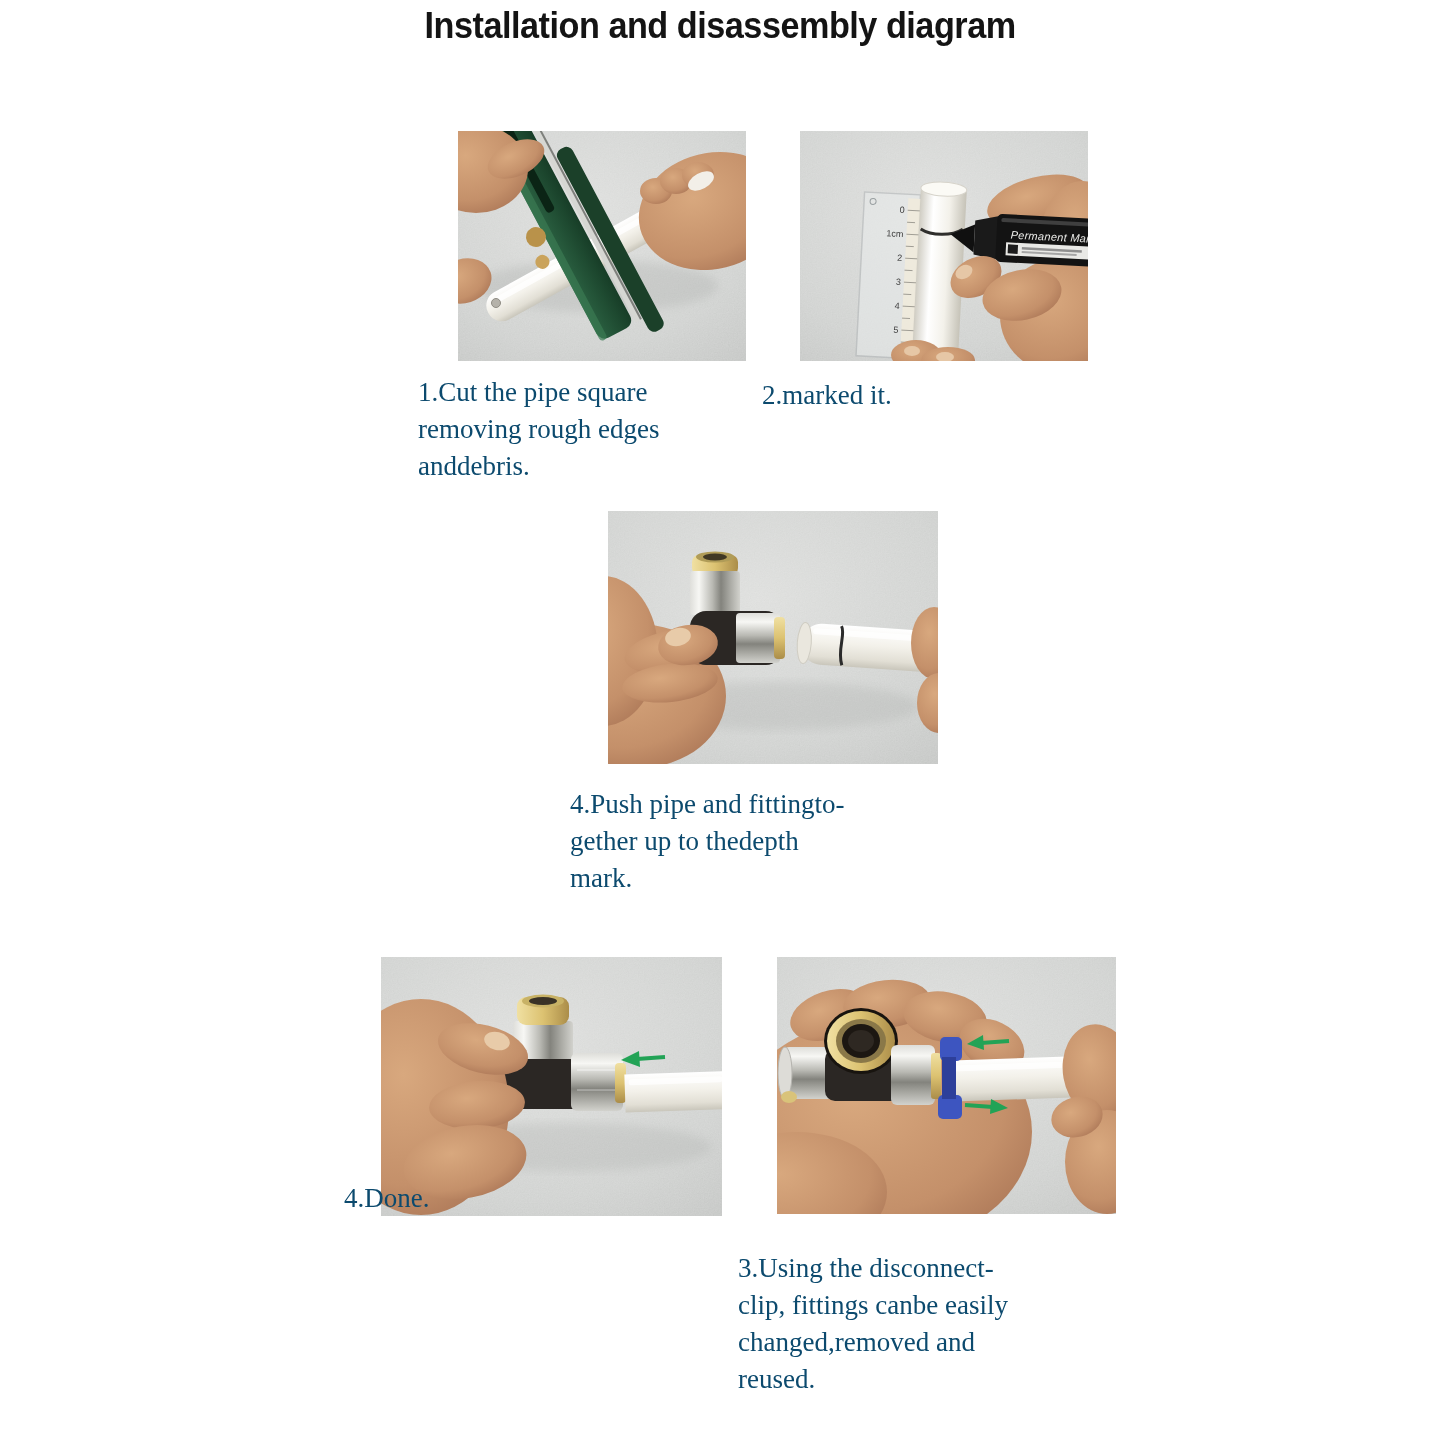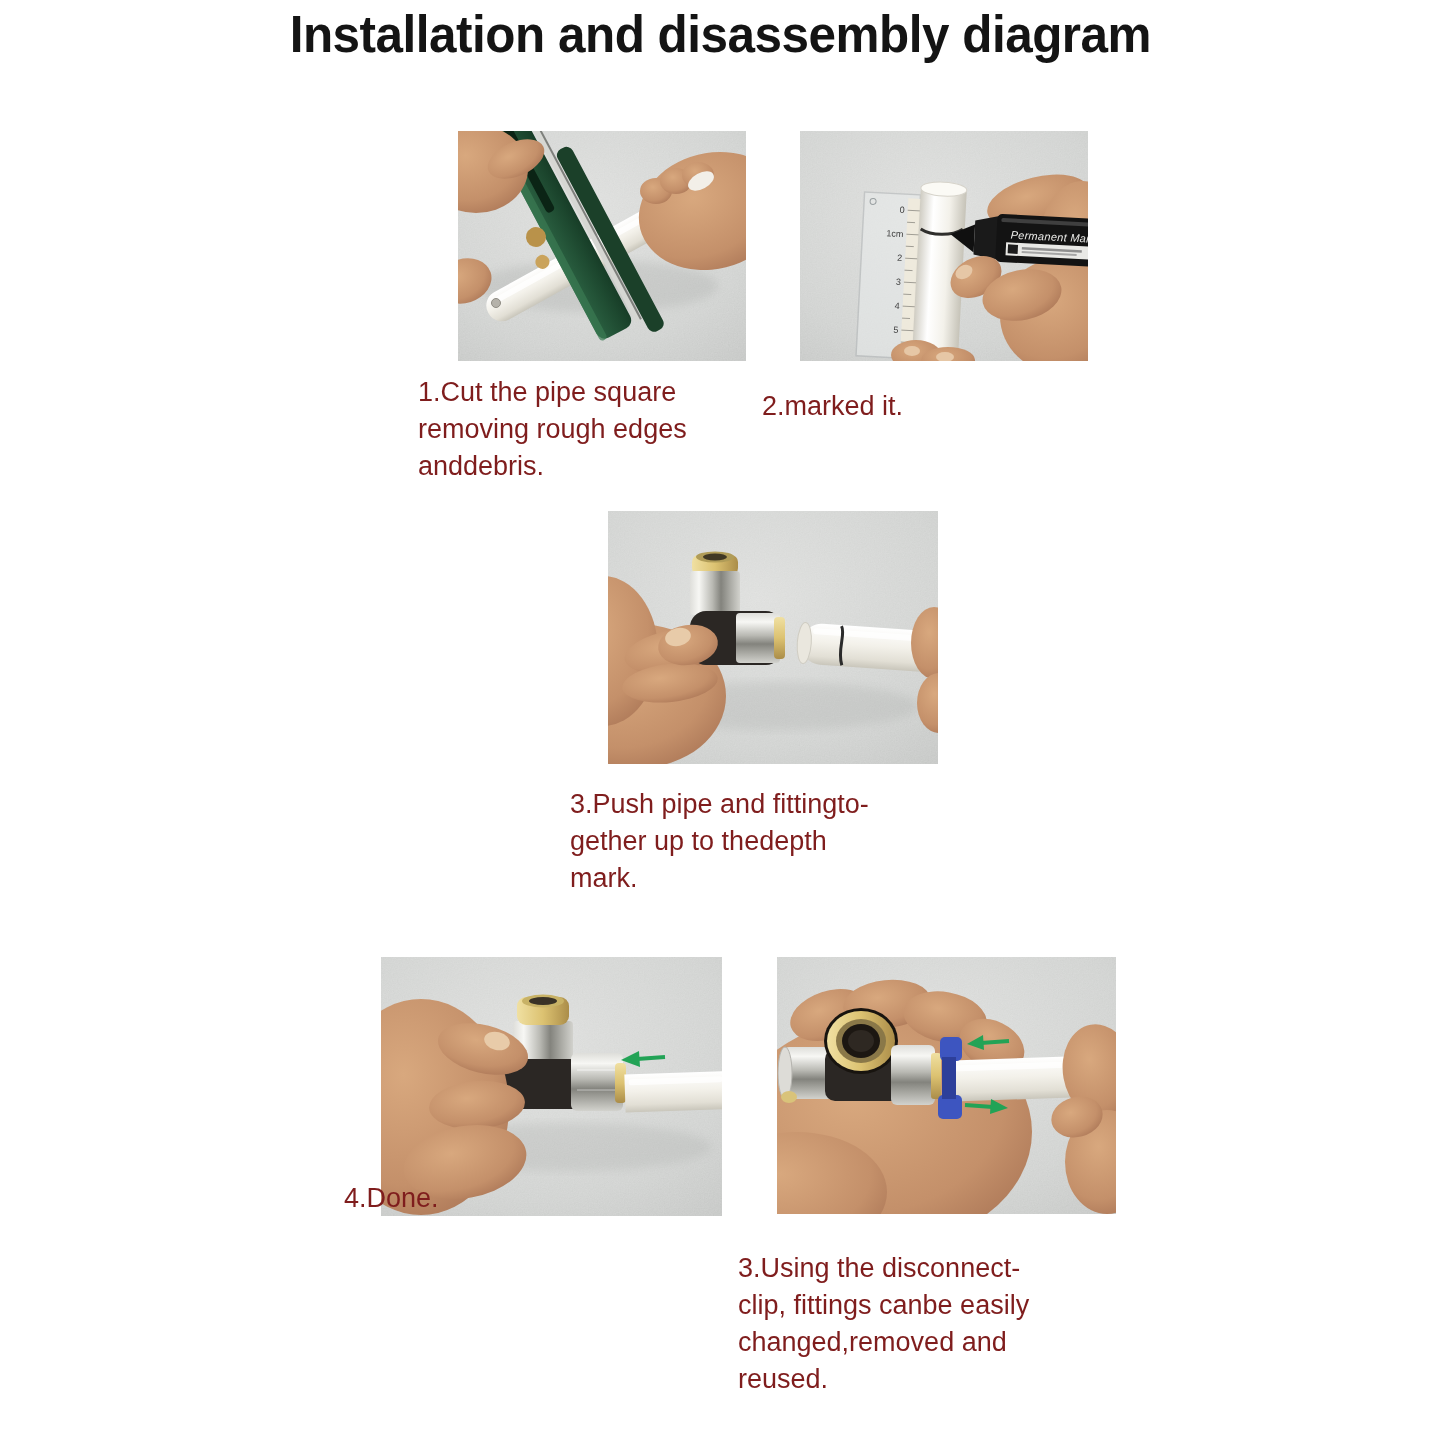--- a/index.html
+++ b/index.html
@@ -1,25 +1,25 @@
 <!DOCTYPE html>
 <html><head>
 <meta charset="utf-8">
 <style>
   html,body{margin:0;padding:0;background:#ffffff;}
   .page{position:relative;width:1440px;height:1440px;background:#ffffff;overflow:hidden;
         font-family:"Liberation Sans", sans-serif;}
   .title{position:absolute;top:6px;left:0;width:100%;margin:0;text-align:center;
-         font-size:52px;font-weight:bold;color:#141414;line-height:1.1;}
+         font-size:36px;font-weight:bold;color:#141414;line-height:1.1;}
   .title-inner{display:inline-block;transform:scaleX(0.95);letter-spacing:-0.5px;}
   .photo{position:absolute;}
   .photo svg{display:block;width:100%;height:100%;}
-  .caption{position:absolute;font-size:27px;line-height:37px;color:#7f1d1d;white-space:pre-line;}
+  .caption{position:absolute;font-size:27px;line-height:37px;color:#0c4a6e;white-space:pre-line;font-family:Liberation Serif, serif;}
   .cap1{left:418px;top:374px;}
-  .cap2{left:762px;top:377px;margin-top:11px;}
+  .cap2{left:762px;top:377px;}
   .cap3{left:570px;top:786px;}
   .cap4{left:344px;top:1180px;}
   .cap5{left:738px;top:1250px;}
   .p1{left:418px;top:115px;width:288px;height:230px;}
   .p2{left:760px;top:115px;width:288px;height:230px;}
   .p3{left:568px;top:495px;width:330px;height:253px;}
   .p4{left:341px;top:941px;width:341px;height:259px;}
   .p5{left:737px;top:941px;width:339px;height:257px;}
   svg text{font-family:"Liberation Sans", sans-serif;}
 </style>
@@ -304,21 +304,21 @@
         <ellipse cx="330" cy="205" rx="42" ry="52"></ellipse>
         <ellipse cx="300" cy="160" rx="26" ry="20" transform="rotate(-15 300 160)"></ellipse>
       </g>
     </svg>
   </figure>
 
   <div class="caption cap1">1.Cut the pipe square
 removing rough edges
 anddebris.</div>
   <div class="caption cap2">2.marked it.</div>
-  <div class="caption cap3">3.Push pipe and fittingto-
+  <div class="caption cap3">4.Push pipe and fittingto-
 gether up to thedepth
 mark.</div>
   <div class="caption cap4">4.Done.</div>
   <div class="caption cap5">3.Using the disconnect-
 clip, fittings canbe easily
 changed,removed and
 reused.</div>
 
 </div>
 

